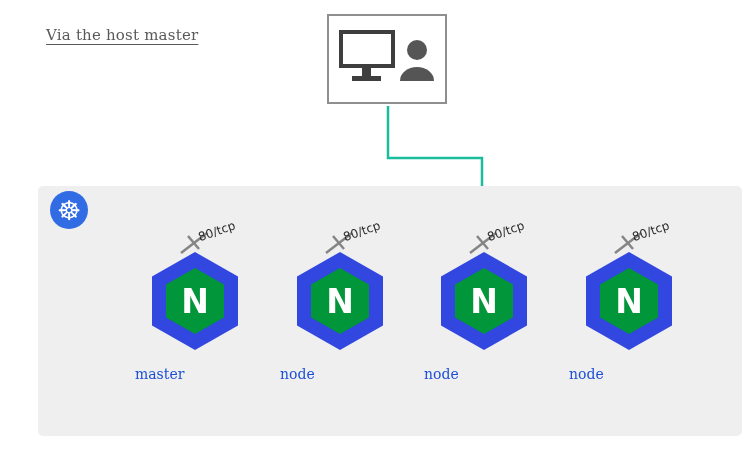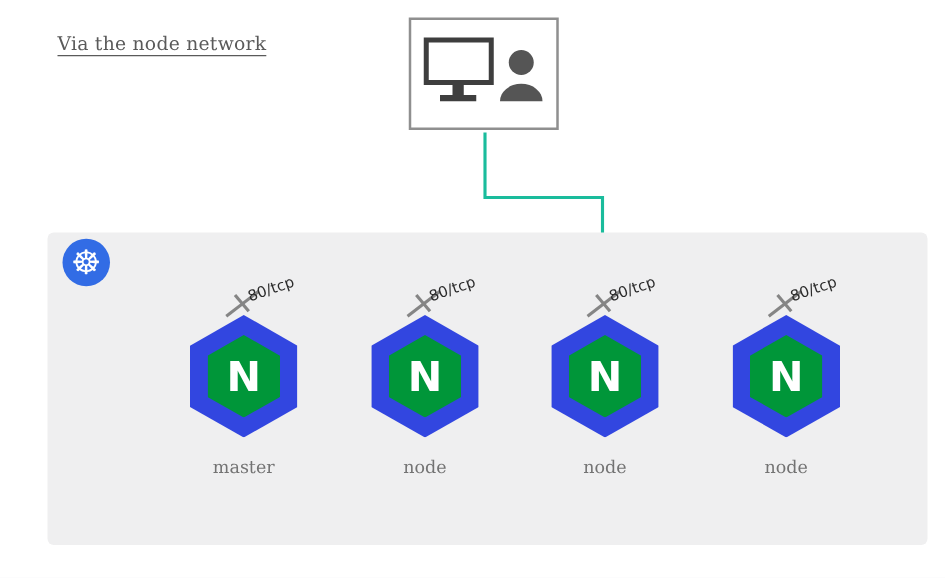--- a/index.html
+++ b/index.html
@@ -26,29 +26,29 @@
   .port-marker{position:absolute;left:44px;top:4px;width:30px;height:26px;}
   .port-label{position:absolute;left:66px;top:4px;font-size:12px;color:#2b2b2b;
               transform:rotate(-19deg);transform-origin:left bottom;white-space:nowrap;}
   .hex-outer{position:absolute;left:17px;top:26px;width:86px;height:98px;background:#3246e0;
              clip-path:polygon(50% 0,100% 25%,100% 75%,50% 100%,0 75%,0 25%);
              display:flex;align-items:center;justify-content:center;}
   .hex-inner{width:58px;height:66px;background:#009639;
              clip-path:polygon(50% 0,100% 25%,100% 75%,50% 100%,0 75%,0 25%);
              display:flex;align-items:center;justify-content:center;}
   .hex-letter{color:#fff;font-weight:bold;font-size:33px;font-family:"DejaVu Sans",sans-serif;}
-  .node-label{position:absolute;top:140px;width:100%;text-align:center;
-              font-family:"DejaVu Serif",serif;font-size:14px;color:#737373;}
+  .node-label{position:absolute;top:140px;width:100%;
+              font-family:"DejaVu Serif",serif;font-size:14px;color:#1d4ed8;}
 </style>
 </head>
 <body>
 
 <div class="page">
 
-  <div class="title">Via the node network</div>
+  <div class="title">Via the host master</div>
 
   <div class="client-box">
     <svg viewBox="0 0 116 86">
       <g>
         <rect x="12" y="16" width="52" height="34" fill="none" stroke="#3e3e3e" stroke-width="4"></rect>
         <rect x="33" y="52" width="9" height="8" fill="#3e3e3e"></rect>
         <rect x="23" y="60" width="29" height="5" fill="#3e3e3e"></rect>
       </g>
       <g>
         <circle cx="88" cy="34" r="10" fill="#555"></circle>

